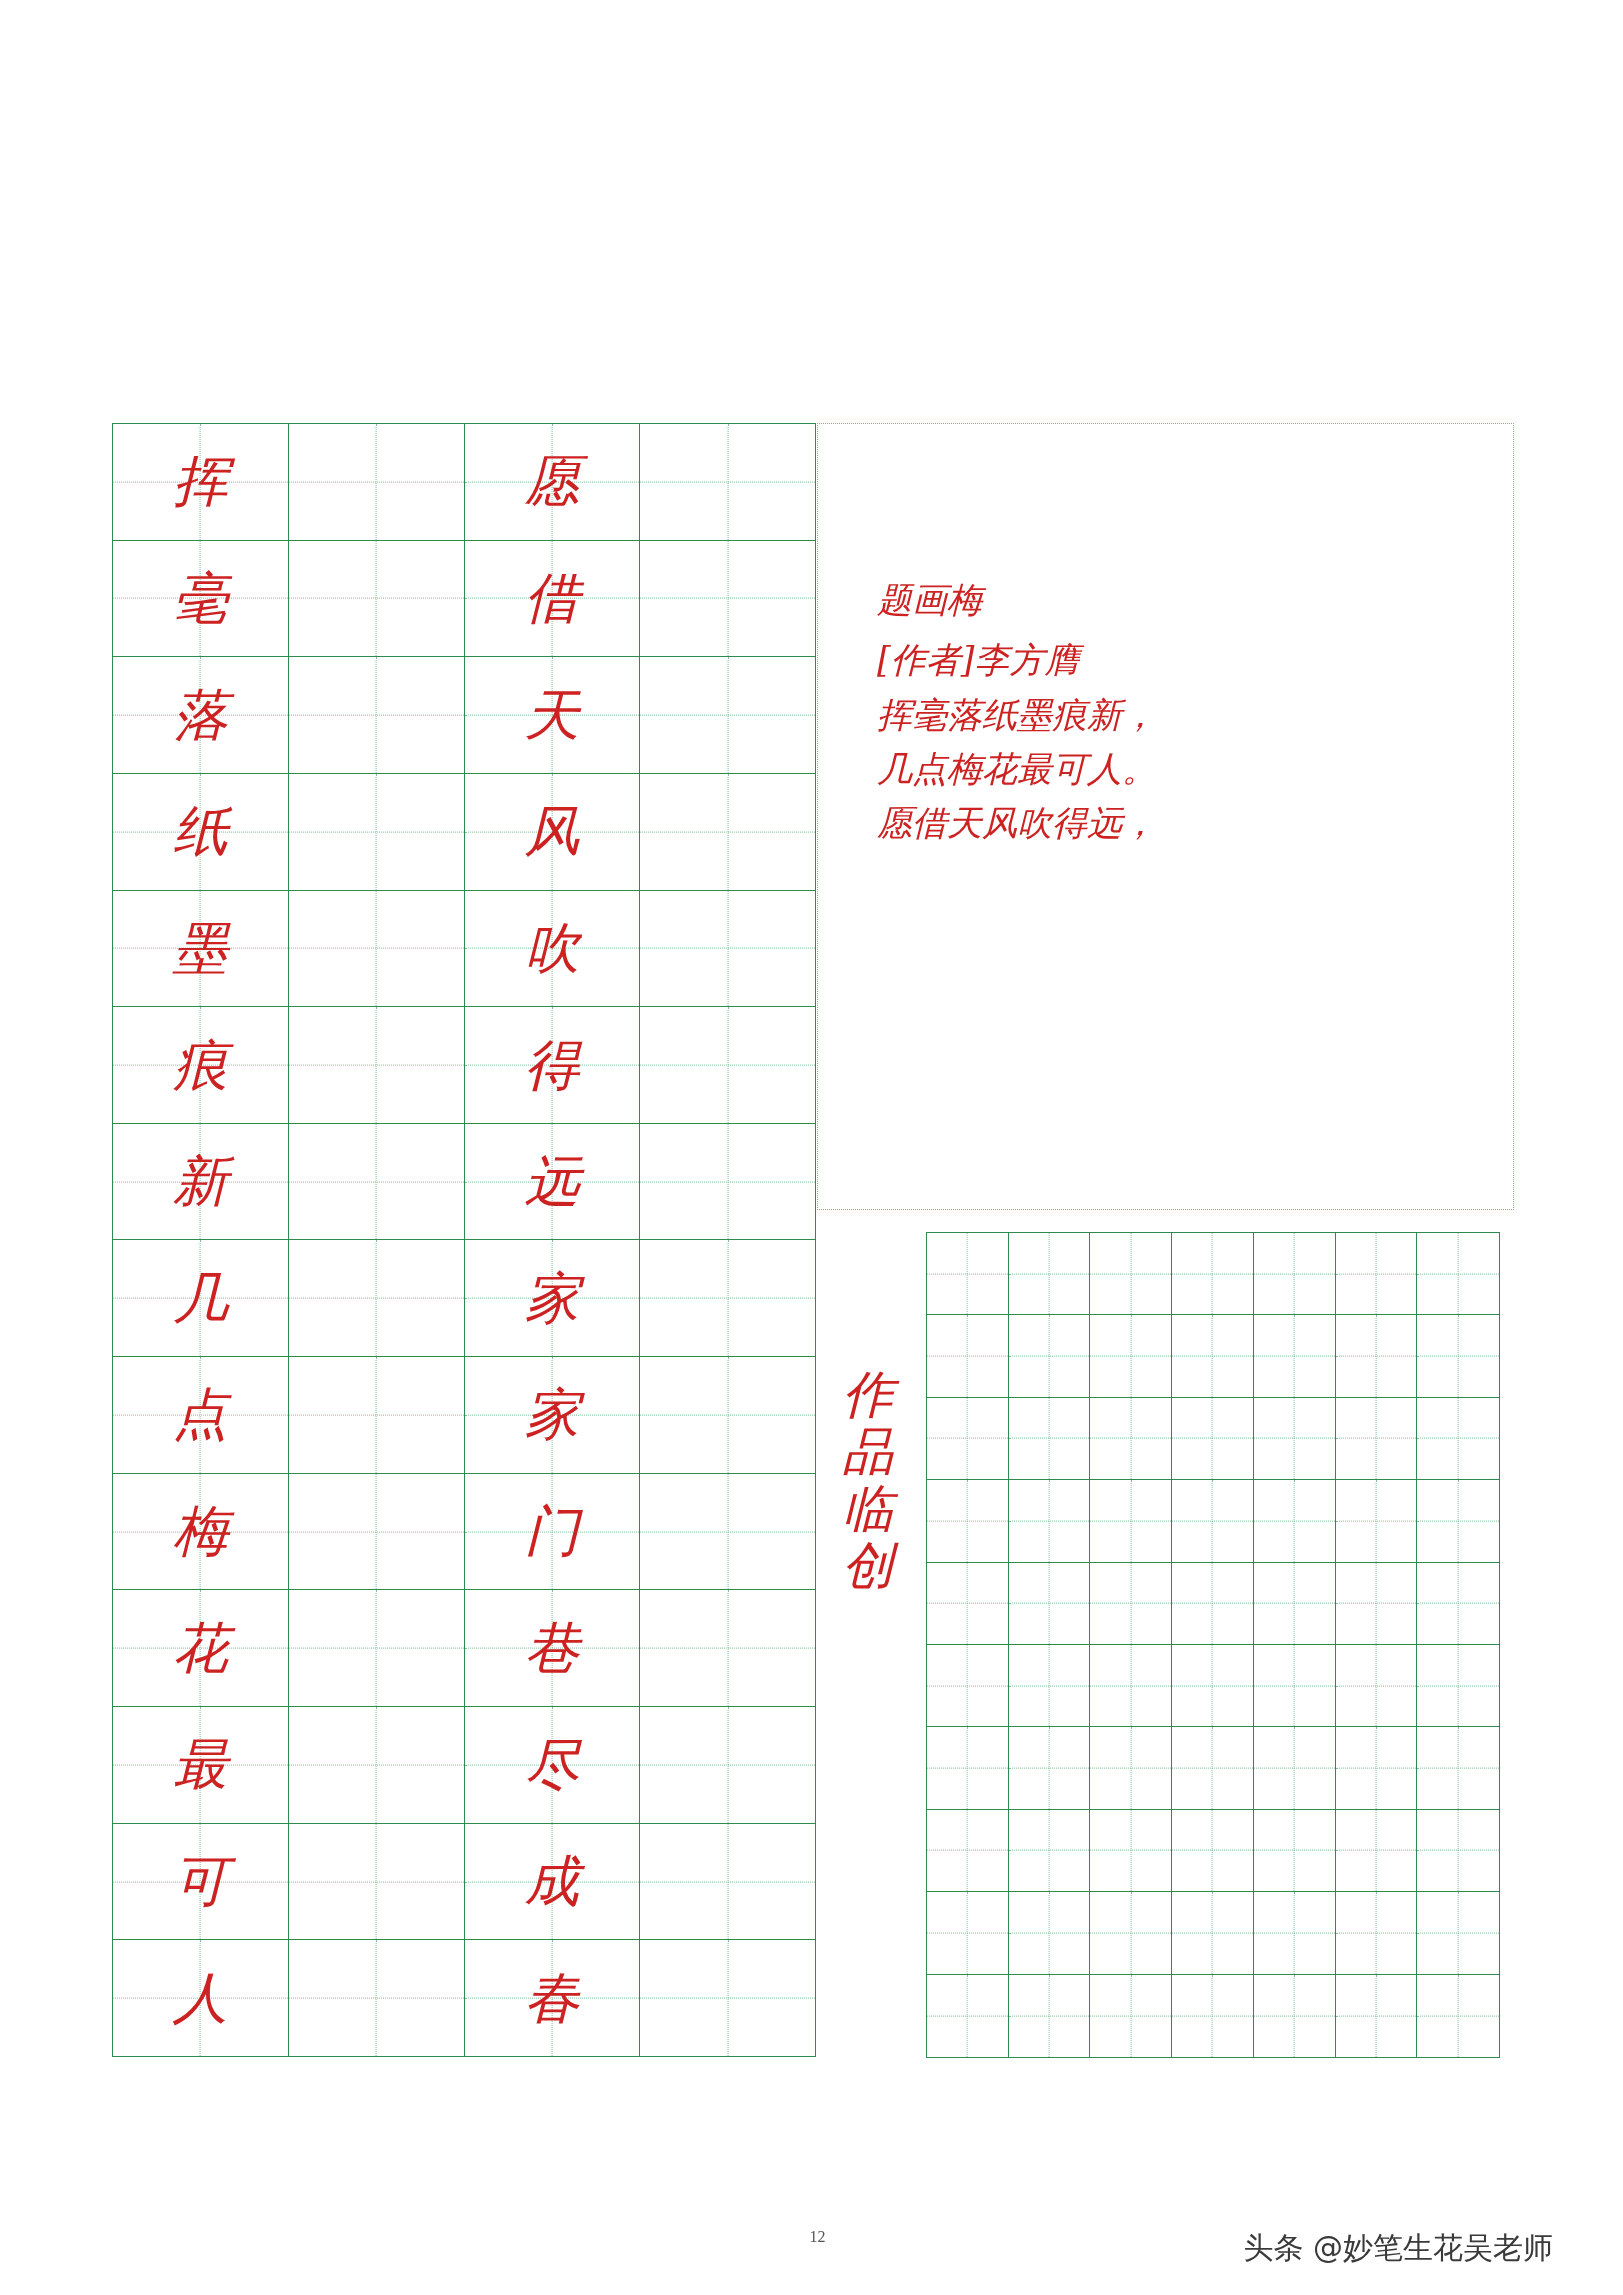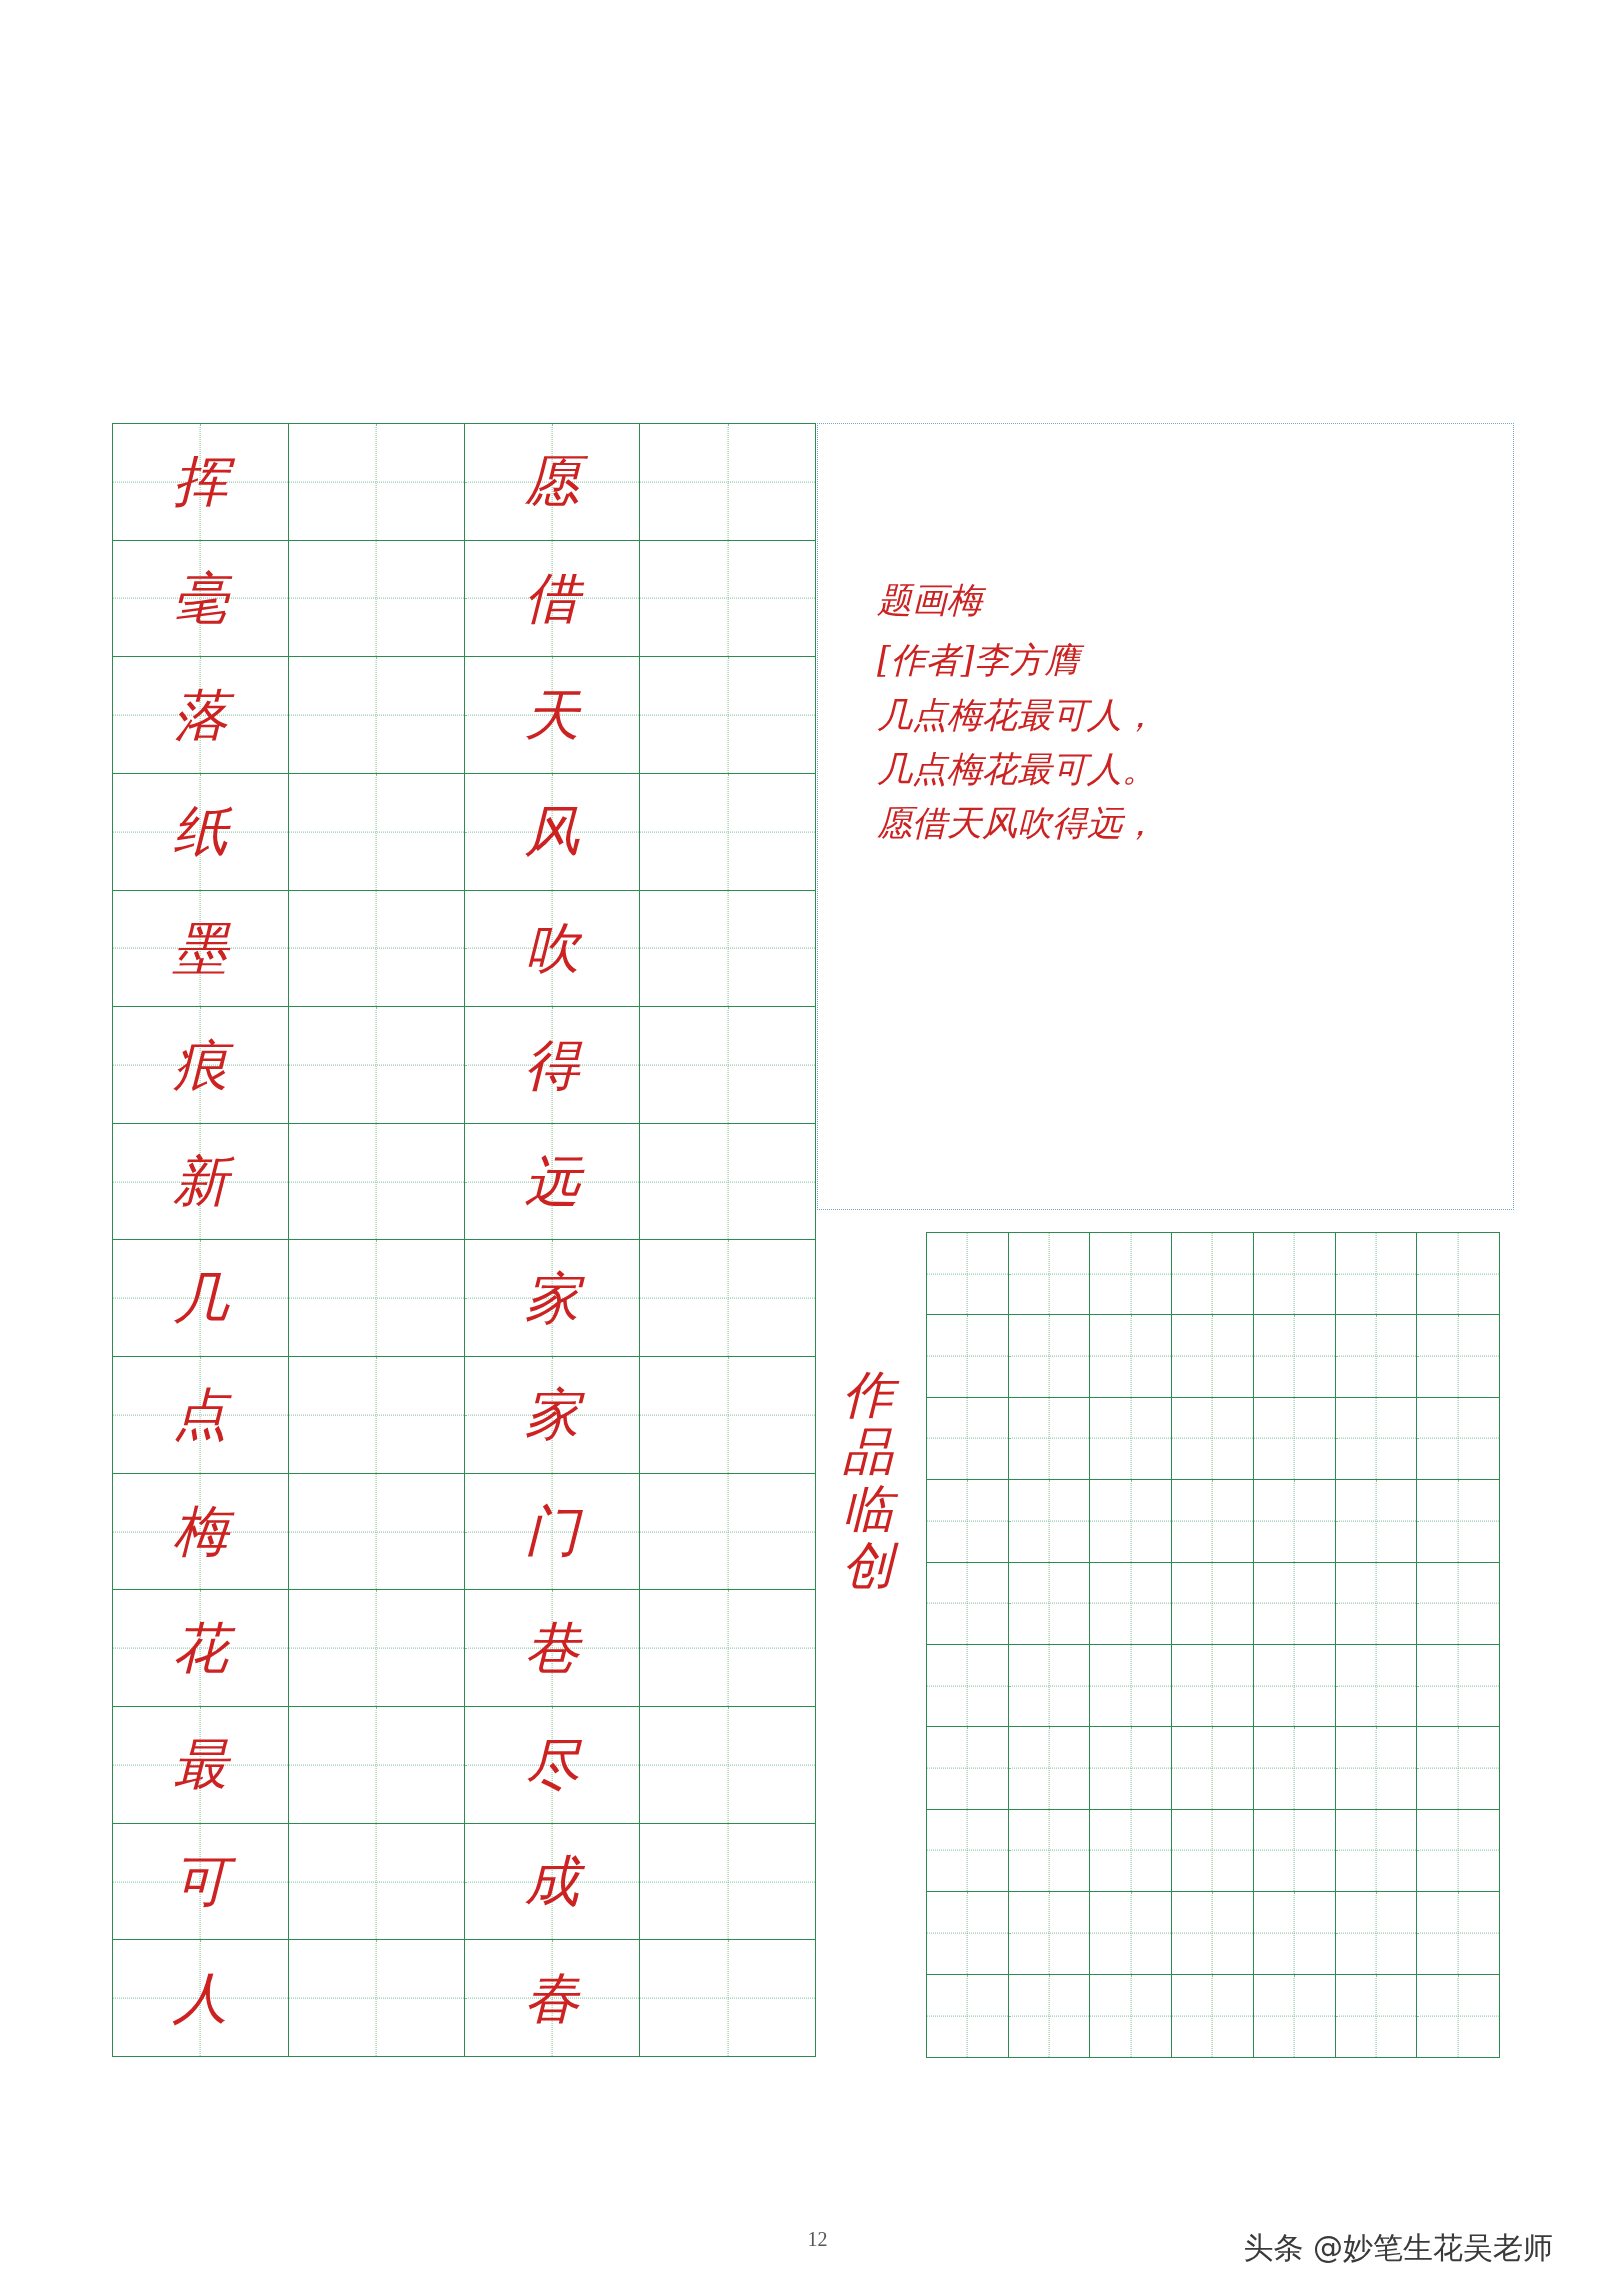--- a/index.html
+++ b/index.html
@@ -156,21 +156,21 @@
     border-color: #7fbf97;
   }
 
   
   #page-number {
     position: absolute;
     left: 0; right: 0;
     top: 2228px;
     text-align: center;
     color: #555555;
-    font-size: 20px;
+    font-size: 16px;
     font-family: "Liberation Serif", serif;
     padding-left: 12px;
   }
   #watermark {
     position: absolute;
     right: 70px;
     top: 2228px;
     color: #3a3a3a;
     font-size: 30px;
     font-family: "DejaVu Sans", "Liberation Sans", sans-serif;
@@ -443,21 +443,21 @@
           <div class="h-guide"></div>
         </div>
       </div>
   </div>
 
   <div id="poem-frame"></div>
 
   <div id="poem-text">
     <span class="title">题画梅</span>
     <span class="meta">[作者]李方膺</span>
-    <span class="line">几点梅花最可人，</span>
+    <span class="line">挥毫落纸墨痕新，</span>
     <span class="line">几点梅花最可人。</span>
     <span class="line">愿借天风吹得远，</span>
   </div>
 
   <div id="vertical-label">
       <span>作</span>
       <span>品</span>
       <span>临</span>
       <span>创</span>
     </div>

